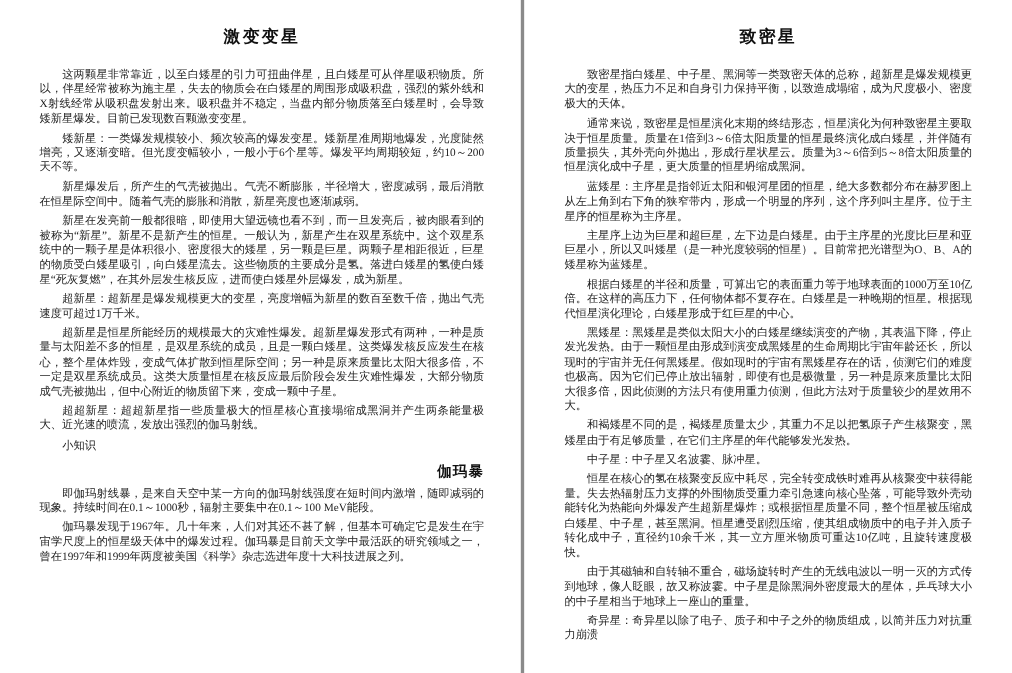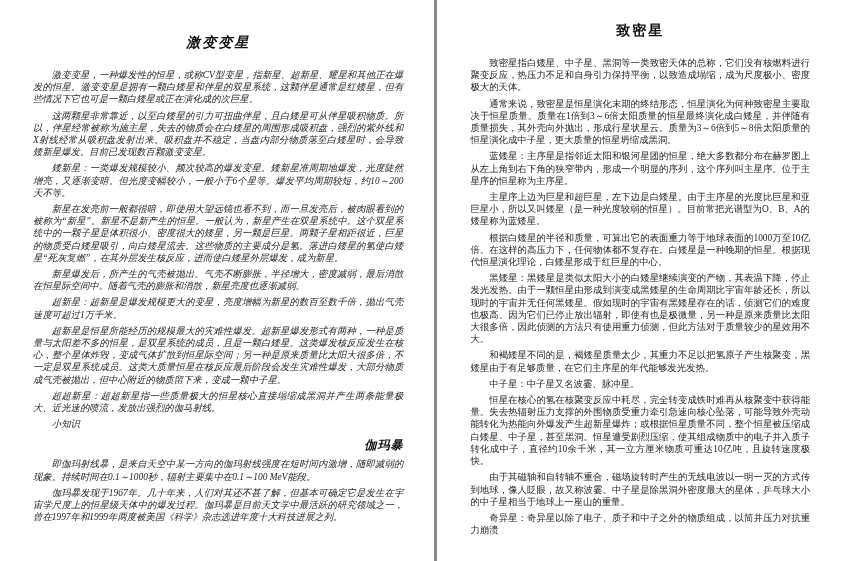--- a/index.html
+++ b/index.html
@@ -19,21 +19,21 @@
     width: 843px;
     height: 561px;
     background: #ffffff;
   }
   .page {
     box-sizing: border-box;
     background: #ffffff;
     overflow: hidden;
     height: 561px;
   }
-  .page-left  { width: 449px; padding: 32px 31px 0 33px; font-style: italic; }
+  .page-left  { width: 449px; padding: 20px 31px 0 33px; }
   .page-right { width: 419px; padding: 20px 33px 0 33px; }
   .divider {
     width: 3px;
     height: 561px;
     background: #8a8a8a;
     flex: 0 0 3px;
   }
   h1.page-title {
     font-size: 14px;
     font-weight: bold;
@@ -61,39 +61,38 @@
   }
   p.body-p.first { margin-top: 0; }
 </style>
 </head>
 <body>
 
 <div class="spread">
 
   <section class="page page-left">
     <h1 class="page-title">激变变星</h1>
-    <p class="body-p first">激变变星，一种爆发性的恒星，或称CV型变星，指新星、超新星、耀星和其他正在爆发的恒星。激变变星是拥有一颗白矮星和伴星的双星系统，这颗伴星通常是红矮星，但有些情况下它也可是一颗白矮星或正在演化成的次巨星。</p>
     <p class="body-p">这两颗星非常靠近，以至白矮星的引力可扭曲伴星，且白矮星可从伴星吸积物质。所以，伴星经常被称为施主星，失去的物质会在白矮星的周围形成吸积盘，强烈的紫外线和X射线经常从吸积盘发射出来。吸积盘并不稳定，当盘内部分物质落至白矮星时，会导致矮新星爆发。目前已发现数百颗激变变星。</p>
     <p class="body-p">矮新星：一类爆发规模较小、频次较高的爆发变星。矮新星准周期地爆发，光度陡然增亮，又逐渐变暗。但光度变幅较小，一般小于6个星等。爆发平均周期较短，约10～200天不等。</p>
+    <p class="body-p">新星爆发后，所产生的气壳被抛出。气壳不断膨胀，半径增大，密度减弱，最后消散在恒星际空间中。随着气壳的膨胀和消散，新星亮度也逐渐减弱。</p>
     <p class="body-p">新星在发亮前一般都很暗，即使用大望远镜也看不到，而一旦发亮后，被肉眼看到的被称为“新星”。新星不是新产生的恒星。一般认为，新星产生在双星系统中。这个双星系统中的一颗子星是体积很小、密度很大的矮星，另一颗是巨星。两颗子星相距很近，巨星的物质受白矮星吸引，向白矮星流去。这些物质的主要成分是氢。落进白矮星的氢使白矮星“死灰复燃”，在其外层发生核反应，进而使白矮星外层爆发，成为新星。</p>
-    <p class="body-p">新星爆发后，所产生的气壳被抛出。气壳不断膨胀，半径增大，密度减弱，最后消散在恒星际空间中。随着气壳的膨胀和消散，新星亮度也逐渐减弱。</p>
     <p class="body-p">超新星：超新星是爆发规模更大的变星，亮度增幅为新星的数百至数千倍，抛出气壳速度可超过1万千米。</p>
     <p class="body-p">超新星是恒星所能经历的规模最大的灾难性爆发。超新星爆发形式有两种，一种是质量与太阳差不多的恒星，是双星系统的成员，且是一颗白矮星。这类爆发核反应发生在核心，整个星体炸毁，变成气体扩散到恒星际空间；另一种是原来质量比太阳大很多倍，不一定是双星系统成员。这类大质量恒星在核反应最后阶段会发生灾难性爆发，大部分物质成气壳被抛出，但中心附近的物质留下来，变成一颗中子星。</p>
     <p class="body-p">超超新星：超超新星指一些质量极大的恒星核心直接塌缩成黑洞并产生两条能量极大、近光速的喷流，发放出强烈的伽马射线。</p>
     <p class="body-p">小知识</p>
     <h2 class="subheading">伽玛暴</h2>
     <p class="body-p">即伽玛射线暴，是来自天空中某一方向的伽玛射线强度在短时间内激增，随即减弱的现象。持续时间在0.1～1000秒，辐射主要集中在0.1～100 MeV能段。</p>
     <p class="body-p">伽玛暴发现于1967年。几十年来，人们对其还不甚了解，但基本可确定它是发生在宇宙学尺度上的恒星级天体中的爆发过程。伽玛暴是目前天文学中最活跃的研究领域之一，曾在1997年和1999年两度被美国《科学》杂志选进年度十大科技进展之列。</p>
   </section>
 
   <div class="divider"></div>
 
   <section class="page page-right">
     <h1 class="page-title">致密星</h1>
-    <p class="body-p first">致密星指白矮星、中子星、黑洞等一类致密天体的总称，它们没有核燃料进行聚变反应，热压力不足和自身引力保持平衡，以致造成塌缩，成为尺度极小、密度极大的天体。</p>
+    <p class="body-p first">致密星指白矮星、中子星、黑洞等一类致密天体的总称，超新星是爆发规模更大的变星，热压力不足和自身引力保持平衡，以致造成塌缩，成为尺度极小、密度极大的天体。</p>
     <p class="body-p">通常来说，致密星是恒星演化末期的终结形态，恒星演化为何种致密星主要取决于恒星质量。质量在1倍到3～6倍太阳质量的恒星最终演化成白矮星，并伴随有质量损失，其外壳向外抛出，形成行星状星云。质量为3～6倍到5～8倍太阳质量的恒星演化成中子星，更大质量的恒星坍缩成黑洞。</p>
     <p class="body-p">蓝矮星：主序星是指邻近太阳和银河星团的恒星，绝大多数都分布在赫罗图上从左上角到右下角的狭窄带内，形成一个明显的序列，这个序列叫主星序。位于主星序的恒星称为主序星。</p>
     <p class="body-p">主星序上边为巨星和超巨星，左下边是白矮星。由于主序星的光度比巨星和亚巨星小，所以又叫矮星（是一种光度较弱的恒星）。目前常把光谱型为O、B、A的矮星称为蓝矮星。</p>
     <p class="body-p">根据白矮星的半径和质量，可算出它的表面重力等于地球表面的1000万至10亿倍。在这样的高压力下，任何物体都不复存在。白矮星是一种晚期的恒星。根据现代恒星演化理论，白矮星形成于红巨星的中心。</p>
     <p class="body-p">黑矮星：黑矮星是类似太阳大小的白矮星继续演变的产物，其表温下降，停止发光发热。由于一颗恒星由形成到演变成黑矮星的生命周期比宇宙年龄还长，所以现时的宇宙并无任何黑矮星。假如现时的宇宙有黑矮星存在的话，侦测它们的难度也极高。因为它们已停止放出辐射，即使有也是极微量，另一种是原来质量比太阳大很多倍，因此侦测的方法只有使用重力侦测，但此方法对于质量较少的星效用不大。</p>
     <p class="body-p">和褐矮星不同的是，褐矮星质量太少，其重力不足以把氢原子产生核聚变，黑矮星由于有足够质量，在它们主序星的年代能够发光发热。</p>
     <p class="body-p">中子星：中子星又名波霎、脉冲星。</p>
     <p class="body-p">恒星在核心的氢在核聚变反应中耗尽，完全转变成铁时难再从核聚变中获得能量。失去热辐射压力支撑的外围物质受重力牵引急速向核心坠落，可能导致外壳动能转化为热能向外爆发产生超新星爆炸；或根据恒星质量不同，整个恒星被压缩成白矮星、中子星，甚至黑洞。恒星遭受剧烈压缩，使其组成物质中的电子并入质子转化成中子，直径约10余千米，其一立方厘米物质可重达10亿吨，且旋转速度极快。</p>
     <p class="body-p">由于其磁轴和自转轴不重合，磁场旋转时产生的无线电波以一明一灭的方式传到地球，像人眨眼，故又称波霎。中子星是除黑洞外密度最大的星体，乒乓球大小的中子星相当于地球上一座山的重量。</p>
     <p class="body-p">奇异星：奇异星以除了电子、质子和中子之外的物质组成，以简并压力对抗重力崩溃</p>

